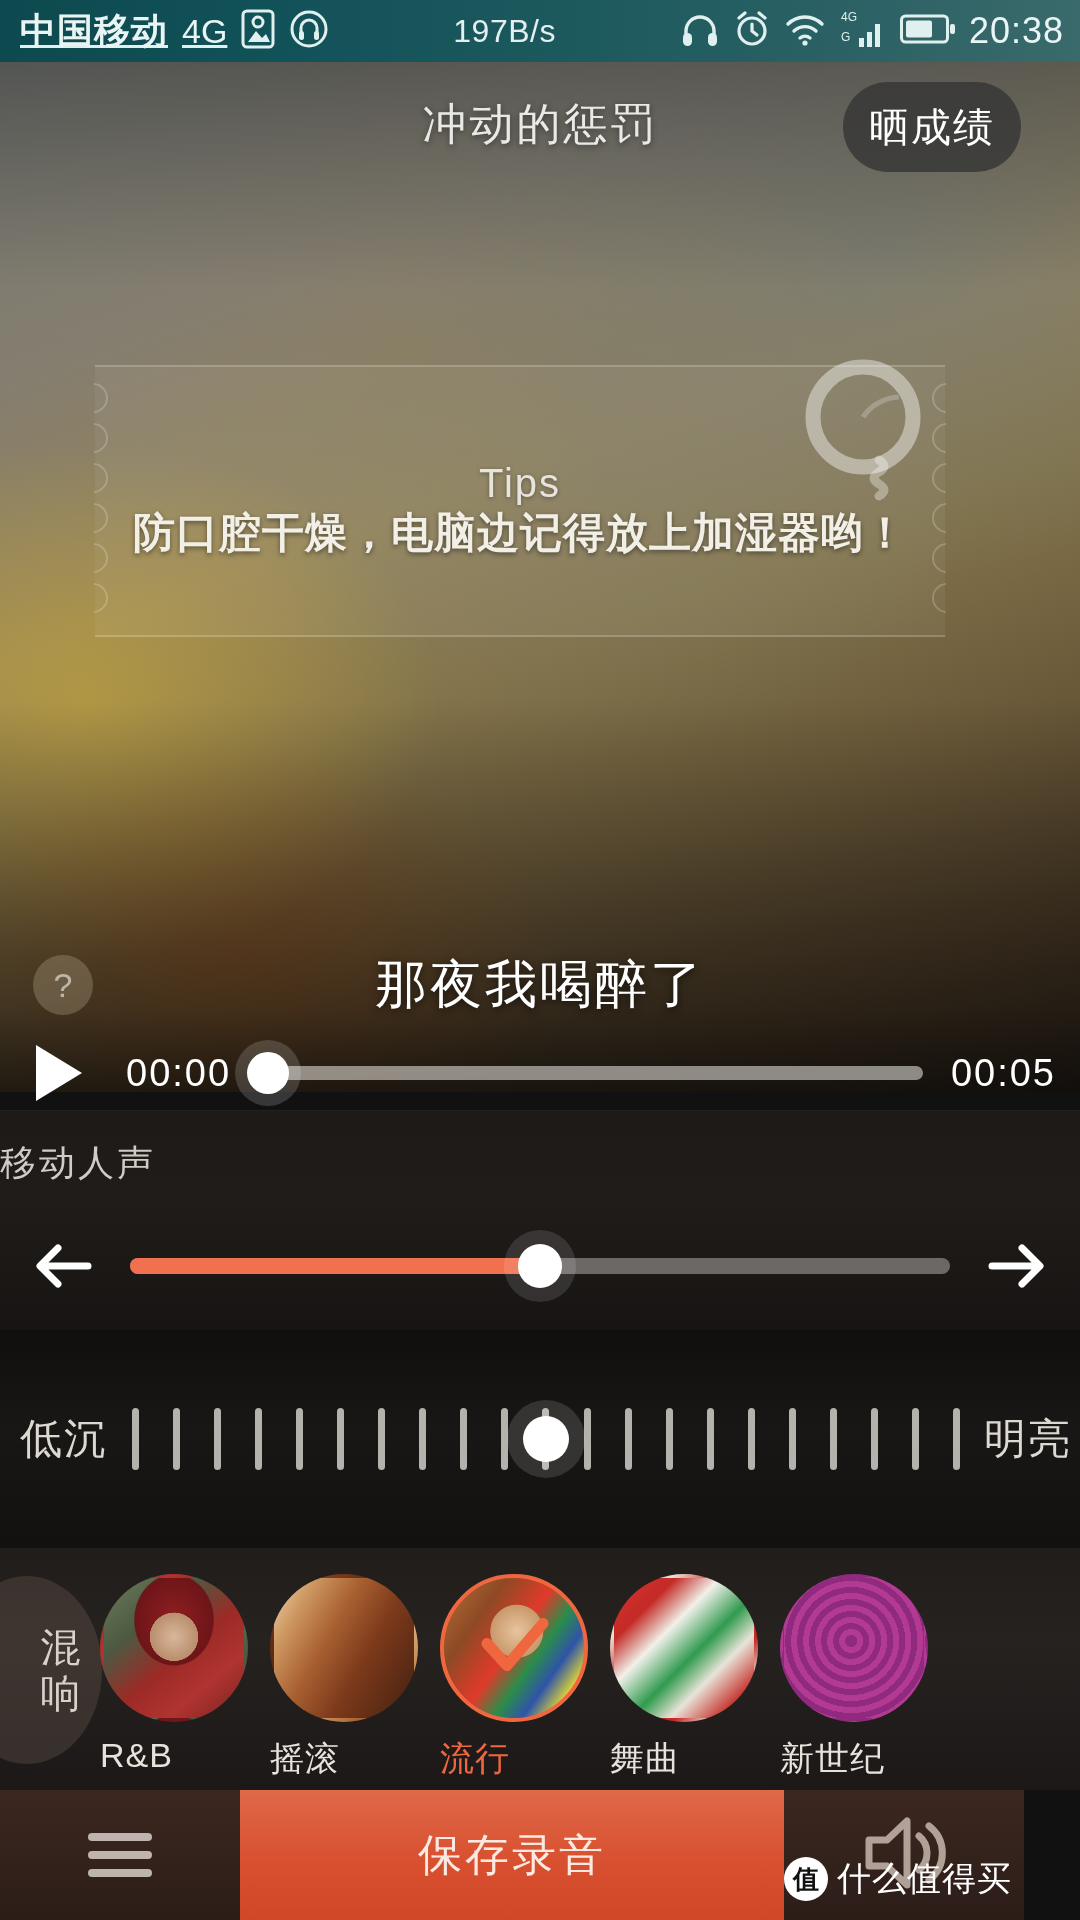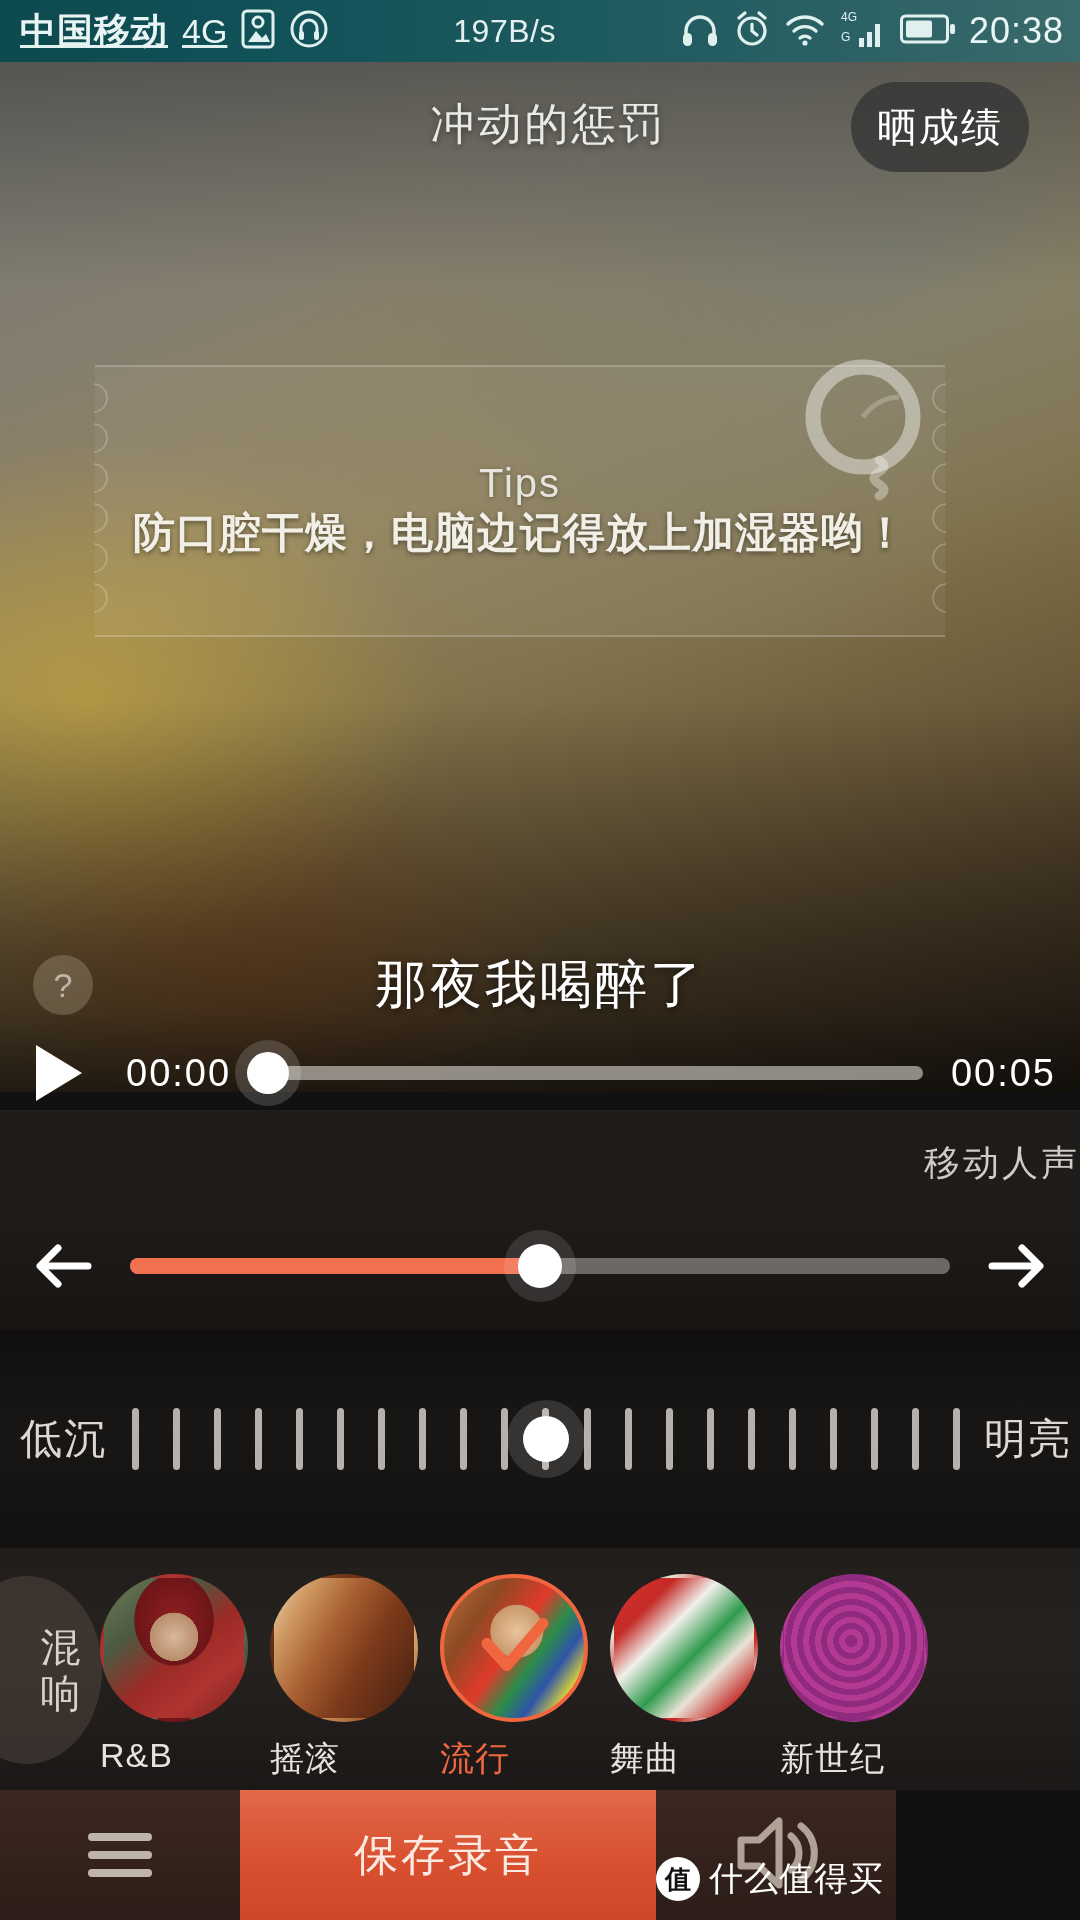--- a/index.html
+++ b/index.html
@@ -36,21 +36,21 @@
       radial-gradient(ellipse 560px 400px at 55% 40%, rgba(128,126,108,0.45) 0%, rgba(90,88,80,0) 70%),
       linear-gradient(160deg,#7a7c76 0%,#8a8374 22%,#9b8a5c 42%,#8a7a4e 55%,#6d5c3b 72%,#4a3a26 88%,#2a2119 100%);
     filter:blur(0px);
   }
   .bg-vig{
     position:absolute; left:0; top:62px; width:1080px; height:1030px;
     background:linear-gradient(180deg,rgba(30,32,34,0.42) 0%,rgba(30,30,28,0.05) 22%,rgba(20,16,10,0.05) 62%,rgba(18,14,10,0.55) 92%,rgba(12,10,8,0.8) 100%);
   }
 
   
-  .header{ position:absolute; left:8px; top:62px; width:1049px; height:130px; z-index:20; }
+  .header{ position:absolute; left:0; top:62px; width:1049px; height:130px; z-index:20; }
   .song-title{
     position:absolute; left:0; top:33px; width:1080px; text-align:center;
     font-size:44px; color:#e9e9e6; letter-spacing:3px;
     text-shadow:0 2px 6px rgba(0,0,0,0.45);
   }
   .share-btn{
     position:absolute; right:28px; top:20px; width:178px; height:90px;
     border-radius:46px; background:rgba(52,52,52,0.80);
     display:flex; align-items:center; justify-content:center;
     color:#ffffff; font-size:40px; letter-spacing:2px; cursor:pointer;
@@ -125,21 +125,21 @@
   }
   .time-tot{ font-size:38px; color:#ffffff; letter-spacing:2px; margin-right:24px; }
 
   
   .panel-vocal{
     position:absolute; left:0; top:1110px; width:1080px; height:220px; z-index:25;
     background:linear-gradient(180deg,#1d1a18 0%,#201c19 40%,#171413 100%);
     border-top:1px solid rgba(255,255,255,0.05);
   }
   .panel-title{
-    position:absolute; left:0; top:28px; width:100%; text-align:right;
+    position:absolute; left:0; top:28px; width:100%; text-align:left;
     font-size:36px; color:#cfcbc5; letter-spacing:3px;
   }
   .vrow{ position:absolute; left:0; top:110px; width:100%; height:90px;
          display:flex; align-items:center; }
   .arrow{
     width:78px; height:78px; margin:0 26px; position:relative; cursor:pointer; flex:0 0 auto;
   }
   .vslider{
     position:relative; flex:1; height:16px; border-radius:9px;
     background:#6b6865; cursor:pointer;
@@ -220,21 +220,21 @@
       linear-gradient(125deg,#b7703a 0%,#8d4a24 26%,#e03a2a 48%,#2b8d4a 62%,#2f54a8 74%,#d8d23a 86%,#8a2d20 100%); }
   .art-dance{ background:
       linear-gradient(135deg,#d83530 0%,#c42a26 22%,#f2f0ea 38%,#2f9b4e 56%,#e8e3d6 70%,#c6302c 88%,#7d1c19 100%),
       radial-gradient(circle 26px at 28% 70%, rgba(255,255,255,0.9) 0%, rgba(255,255,255,0) 70%); }
   .art-new{ background:
       repeating-radial-gradient(circle at 48% 45%, #8f2a7e 0px, #8f2a7e 6px, #b23a93 6px, #b23a93 12px),
       linear-gradient(140deg,#9b2f86 0%,#6d1f63 100%); }
 
   
   .bottombar{
-    position:absolute; left:0; bottom:0; width:896px; height:130px; z-index:30;
+    position:absolute; left:0; bottom:0; width:1024px; height:130px; z-index:30;
     display:flex; align-items:stretch;
     background:linear-gradient(180deg,#33221d 0%,#2a1c18 100%);
   }
   .bb-left{ flex:0 0 240px; display:flex; align-items:center; justify-content:center; cursor:pointer;
             background:linear-gradient(180deg,#3c2720 0%,#2c1d18 100%); }
   .hamburger{ width:64px; height:44px; display:flex; flex-direction:column; justify-content:space-between; }
   .hamburger i{ display:block; height:8px; border-radius:4px; background:rgba(230,222,214,0.78); }
   .bb-save{
     flex:1; display:flex; align-items:center; justify-content:center; cursor:pointer;
     background:linear-gradient(180deg,#e0694a 0%,#d8502f 55%,#cf4726 100%);

